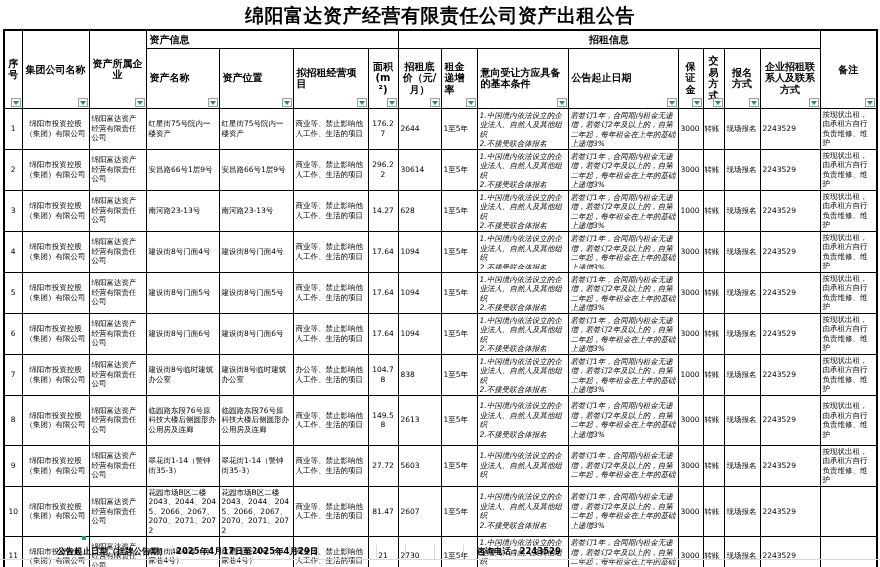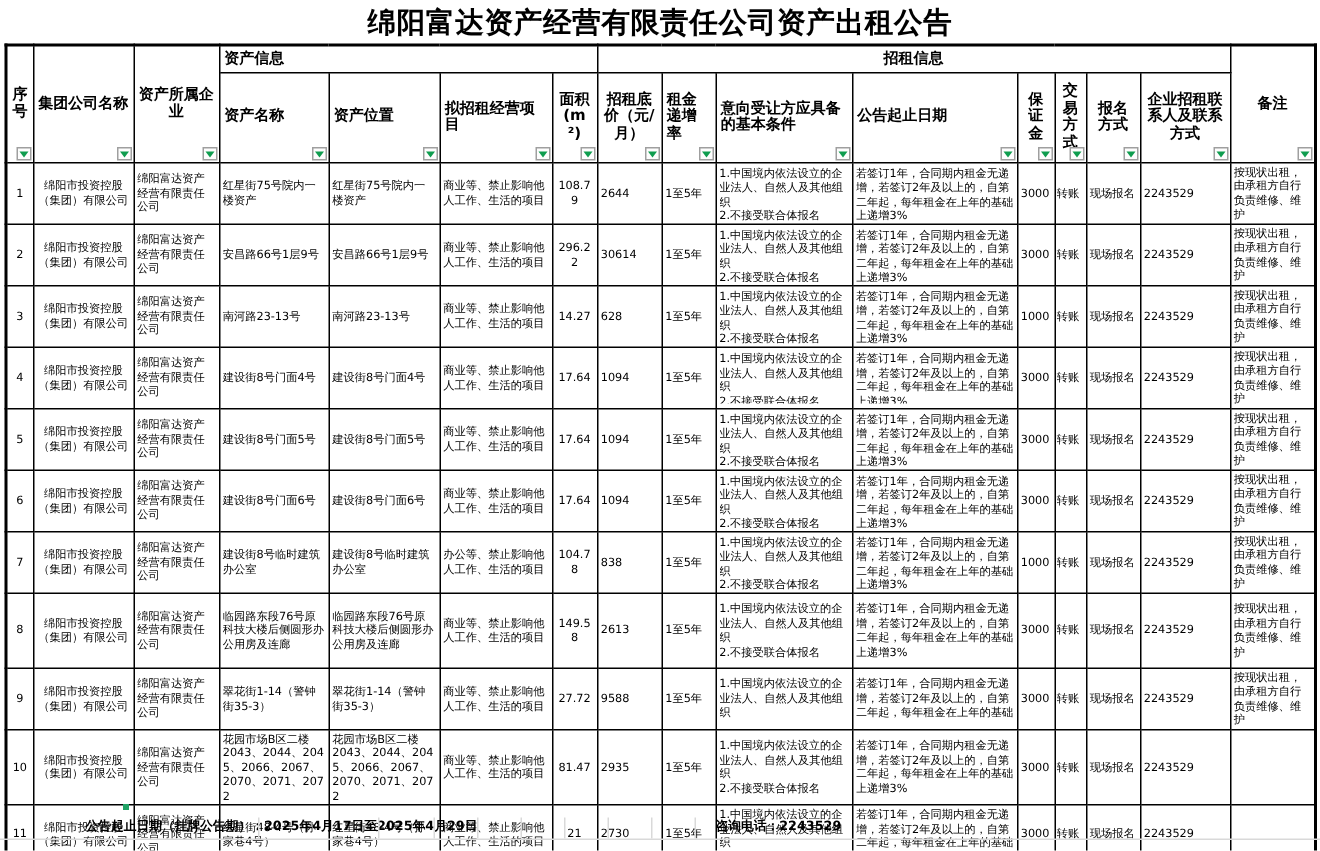--- a/index.html
+++ b/index.html
@@ -33,21 +33,21 @@
   tr.hleaf  { height: 60px; }
   tbody td {
     font-size: 7.5px; line-height: 9.5px; padding: 1px 2px;
     word-break: break-all;
   }
   .al { text-align: left; }
   .ac { text-align: center; }
   .ar { text-align: left; padding-right: 5px !important; }
   .pre { white-space: pre-line; }
   .nowrap { white-space: nowrap; padding-left: 1px !important; padding-right: 0 !important; }
-  .clip { overflow: hidden; }
+  .clip { overflow: hidden; font-style: italic; }
   .filter-btn {
     position: absolute; right: 1px; bottom: 1px;
     width: 10px; height: 9px; background: #fdfdfd; border: 1px solid #9f9f9f;
   }
   .filter-btn::after {
     content: ""; position: absolute; left: 1px; top: 2px;
     width: 0; height: 0;
     border-left: 3px solid transparent; border-right: 3px solid transparent;
     border-top: 4px solid #0f9d4f;
   }
@@ -110,21 +110,21 @@
     </tr>
   </thead>
   <tbody>
       <tr style="height: 39px;">
     <td class="ac">1</td>
     <td class="ac">绵阳市投资控股（集团）有限公司</td>
     <td class="al">绵阳富达资产经营有限责任公司</td>
     <td class="al pre">红星街75号院内一楼资产</td>
     <td class="al pre">红星街75号院内一楼资产</td>
     <td class="al">商业等、禁止影响他人工作、生活的项目</td>
-    <td class="ac">108.79</td>
+    <td class="ac">176.27</td>
     <td class="ar">2644</td>
     <td class="al">1至5年</td>
     <td class="al">
           <div class="clip pre" style="max-height: 36px;">1.中国境内依法设立的企业法人、自然人及其他组织
 2.不接受联合体报名</div>
         </td>
     <td class="al">
           <div class="clip" style="max-height: 36px;">若签订1年，合同期内租金无递增，若签订2年及以上的，自第二年起，每年租金在上年的基础上递增3%</div>
         </td>
     <td class="al">3000</td>
@@ -295,21 +295,21 @@
     <td class="al">按现状出租，由承租方自行负责维修、维护</td>
   </tr>
       <tr style="height: 32px;">
     <td class="ac">9</td>
     <td class="ac">绵阳市投资控股（集团）有限公司</td>
     <td class="al">绵阳富达资产经营有限责任公司</td>
     <td class="al pre">翠花街1-14（警钟街35-3）</td>
     <td class="al pre">翠花街1-14（警钟街35-3）</td>
     <td class="al">商业等、禁止影响他人工作、生活的项目</td>
     <td class="ac">27.72</td>
-    <td class="ar">9588</td>
+    <td class="ar">5603</td>
     <td class="al">1至5年</td>
     <td class="al">
           <div class="clip pre" style="max-height: 29px;">1.中国境内依法设立的企业法人、自然人及其他组织
 2.不接受联合体报名</div>
         </td>
     <td class="al">
           <div class="clip" style="max-height: 29px;">若签订1年，合同期内租金无递增，若签订2年及以上的，自第二年起，每年租金在上年的基础上递增3%</div>
         </td>
     <td class="al">3000</td>
     <td class="al nowrap">转账</td>
@@ -320,21 +320,21 @@
       <tr style="height: 43px;">
     <td class="ac">10</td>
     <td class="ac">绵阳市投资控股（集团）有限公司</td>
     <td class="al">绵阳富达资产经营有限责任公司</td>
     <td class="al pre">花园市场B区二楼
 2043、2044、2045、2066、2067、2070、2071、2072</td>
     <td class="al pre">花园市场B区二楼
 2043、2044、2045、2066、2067、2070、2071、2072</td>
     <td class="al">商业等、禁止影响他人工作、生活的项目</td>
     <td class="ac">81.47</td>
-    <td class="ar">2935</td>
+    <td class="ar">2607</td>
     <td class="al">1至5年</td>
     <td class="al">
           <div class="clip pre" style="max-height: 40px;">1.中国境内依法设立的企业法人、自然人及其他组织
 2.不接受联合体报名</div>
         </td>
     <td class="al">
           <div class="clip" style="max-height: 40px;">若签订1年，合同期内租金无递增，若签订2年及以上的，自第二年起，每年租金在上年的基础上递增3%</div>
         </td>
     <td class="al">3000</td>
     <td class="al nowrap">转账</td>

